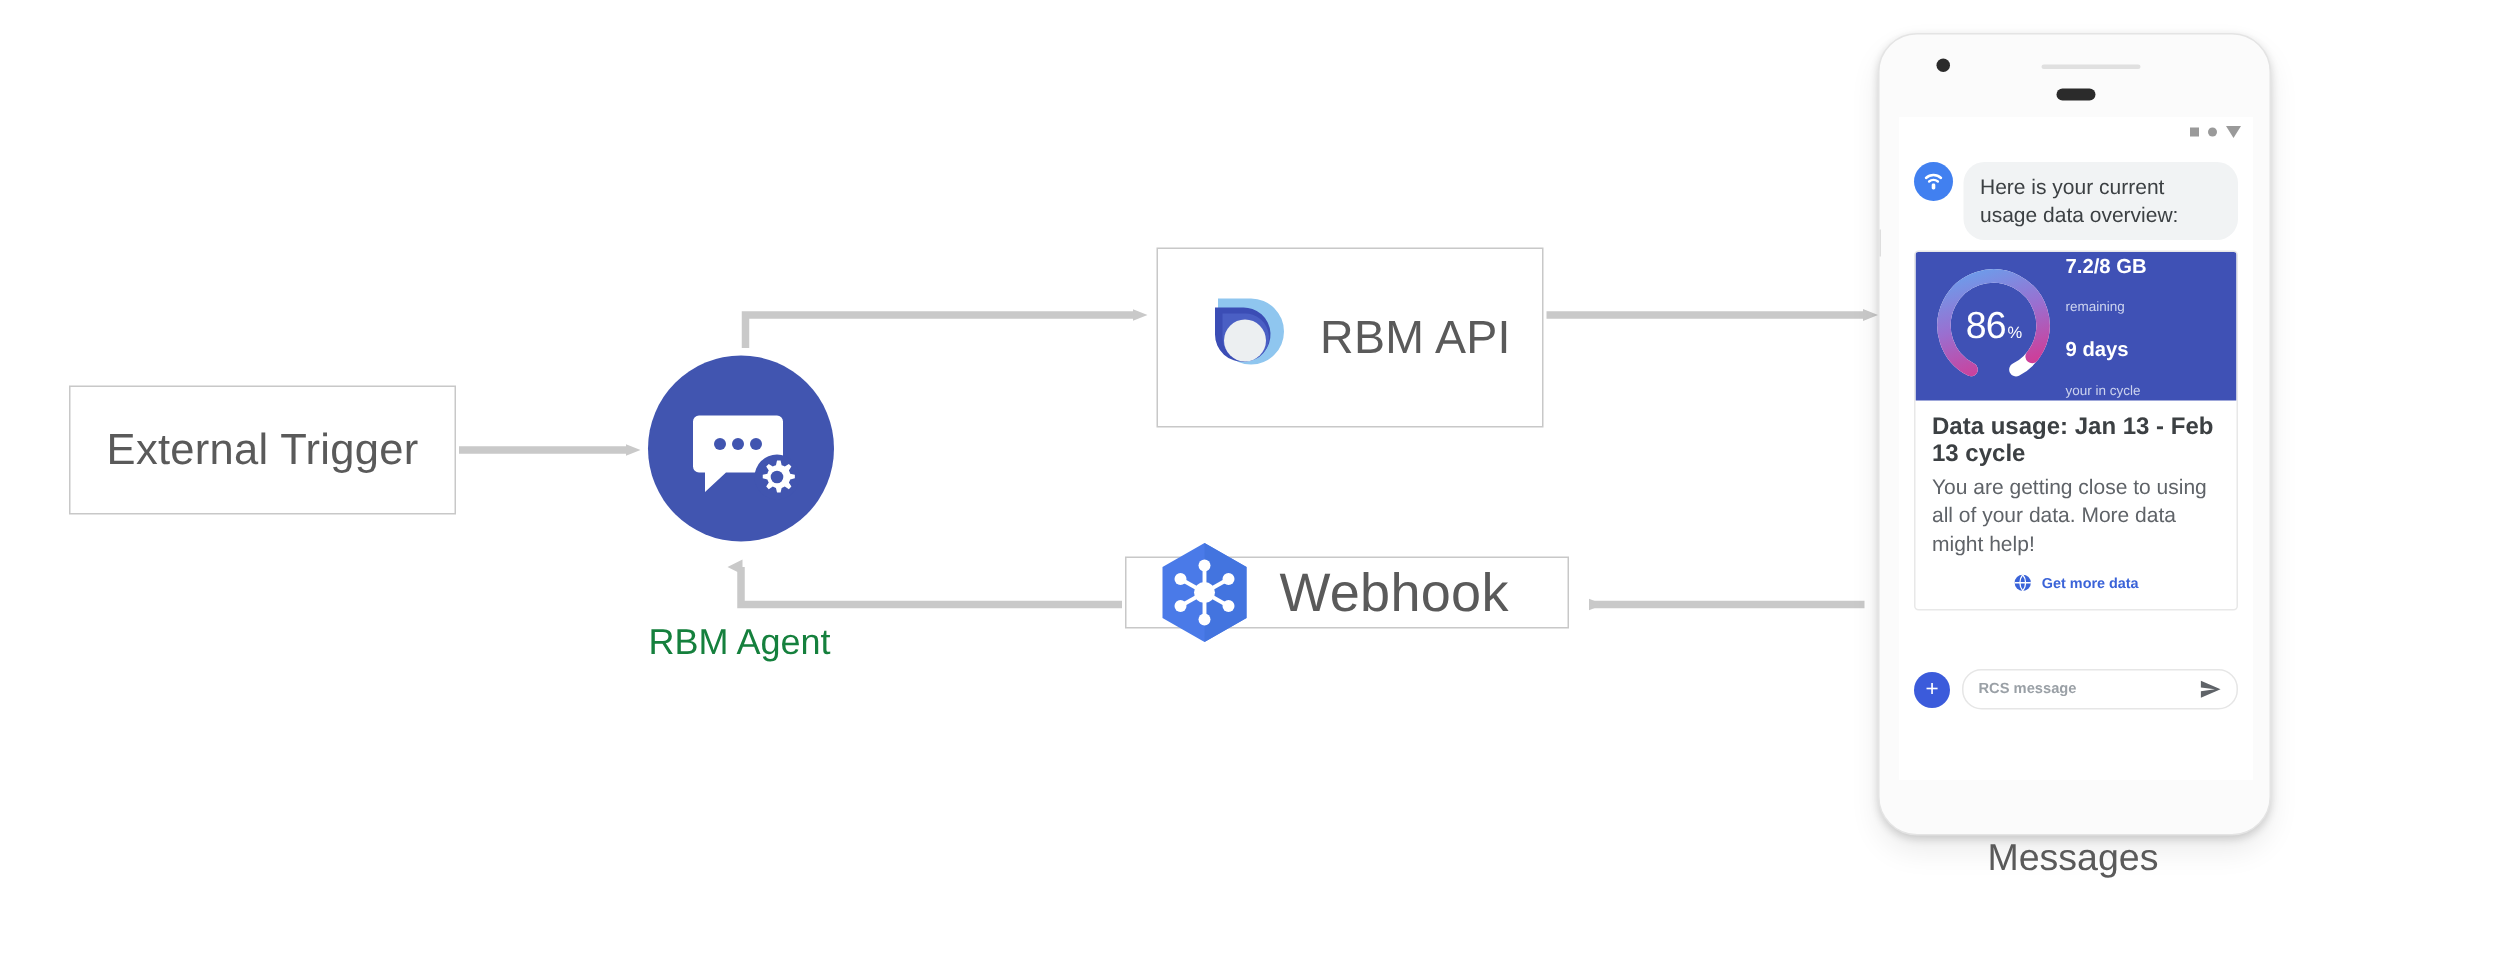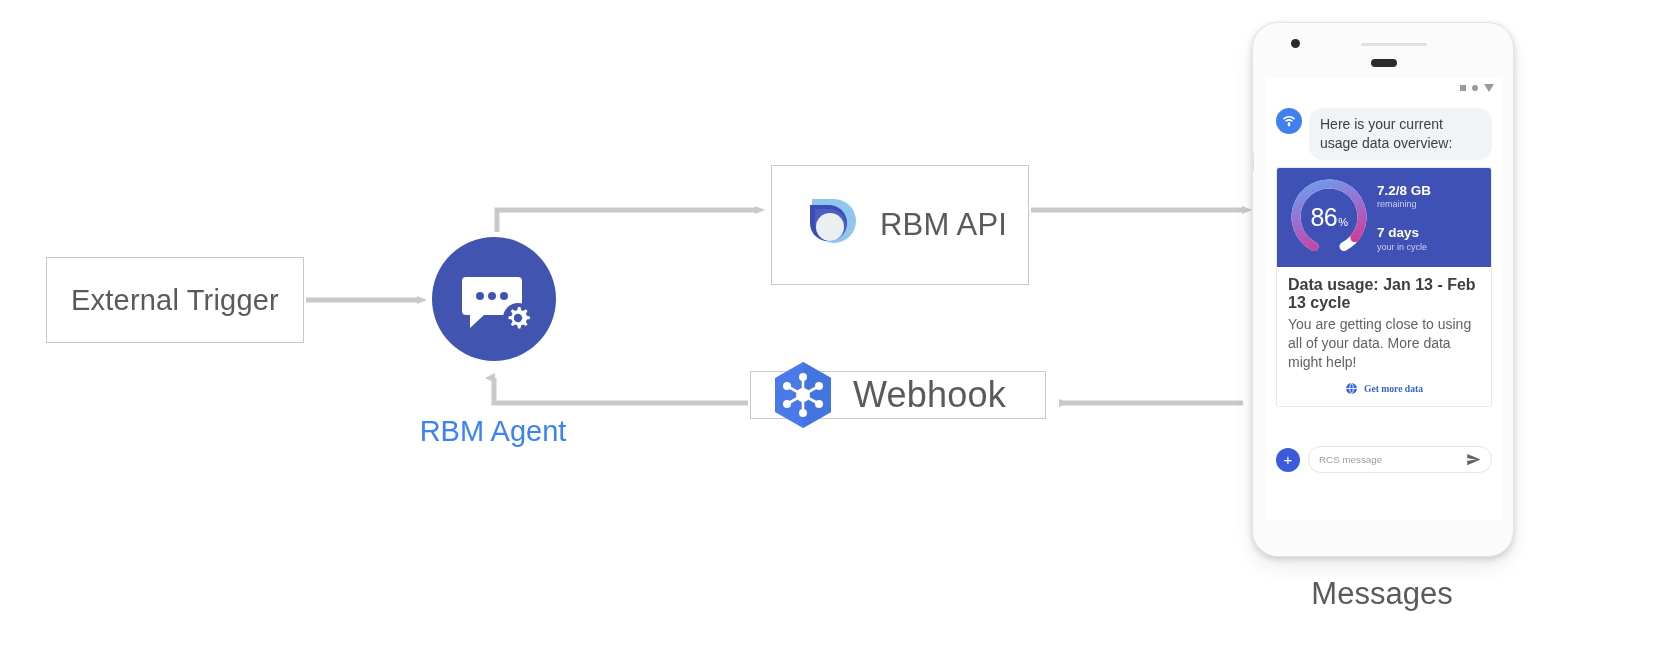--- a/index.html
+++ b/index.html
@@ -42,21 +42,21 @@
   #webhook-box .node-text{font-size:36px;}
 
   
   #rbm-agent{
     position:absolute;left:432px;top:237px;width:124px;height:124px;
     border-radius:50%;background:#4155b0;
   }
   #rbm-agent svg{position:absolute;left:0;top:0;}
   #rbm-agent-label{
     position:absolute;left:393px;top:415px;width:200px;text-align:center;
-    font-size:29px;color:#3b82f6;font-weight:300;
+    font-size:24px;color:#15803d;font-weight:300;
   }
 
   
   #wires{position:absolute;left:0;top:0;width:1669px;height:652px;}
 
   
   #phone{
     position:absolute;left:1252px;top:22px;width:262px;height:535px;
     border-radius:26px;
     background:#fbfbfb;
@@ -105,41 +105,41 @@
   }
   .card-hero{background:#3f51b5;height:99px;display:flex;align-items:center;padding:0 6px 0 10px;position:relative;}
   .gauge{position:relative;width:84px;height:84px;flex:0 0 84px;}
   .gauge .pct{
     position:absolute;left:0;top:0;width:84px;height:84px;display:flex;align-items:center;justify-content:center;
     color:#fff;font-size:25px;font-weight:300;letter-spacing:-0.5px;
   }
   .gauge .pct sup{font-size:11px;align-self:center;margin-top:9px;margin-left:1px;font-weight:400;}
   .hero-right{flex:1;color:#fff;padding-left:6px;}
   .hero-big{font-size:13.5px;font-weight:700;line-height:1.15;}
-  .hero-small{font-size:9px;color:#ccd3ee;margin-top:1px;}
+  .hero-small{font-size:9px;color:#ccd3ee;margin-top:14px;}
   .hero-gap{height:16px;}
 
   .card-body{padding:9px 11px 7px 11px;}
   .card-title{font-size:16px;font-weight:700;color:#3c4043;}
   .card-desc{font-size:14px;color:#5f6368;line-height:1.38;margin-top:3px;}
-  .card-action{display:flex;align-items:center;justify-content:center;gap:6px;padding:9px 0 4px 0;font-family:Liberation Serif, serif;}
+  .card-action{display:flex;align-items:flex-end;justify-content:center;gap:6px;padding:9px 0 4px 0;}
   .card-action span{font-size:9.6px;color:#3a63d8;font-weight:700;}
 
   
   .composer{display:flex;align-items:center;gap:8px;padding:9px 10px;background:#fff;}
   .plus{width:24px;height:24px;border-radius:50%;background:#3b5bdb;color:#fff;display:flex;align-items:center;justify-content:center;font-size:15px;line-height:0;flex:0 0 24px;}
   .input-pill{
     flex:1;height:25px;border:1px solid #e6e6e6;border-radius:13px;display:flex;align-items:center;
     padding:0 10px;justify-content:space-between;
   }
-  .input-pill .ph{font-size:9.8px;color:#9aa0a6;font-weight:400;}
+  .input-pill .ph{font-size:9.8px;color:#9aa0a6;font-weight:700;}
 
   #phone-label{
-    position:absolute;left:1232px;top:576px;width:300px;text-align:center;
-    font-size:31px;color:#5a5a5a;font-weight:300;
+    position:absolute;left:1232px;top:558px;width:300px;text-align:center;
+    font-size:25px;color:#5a5a5a;font-weight:300;
   }
 </style>
 </head>
 <body>
 
 <div class="stage">
 
   <svg id="wires" viewBox="0 0 1669 652">
     <defs>
       <marker id="ah" markerWidth="10" markerHeight="10" refX="1" refY="4" orient="auto" markerUnits="userSpaceOnUse">
@@ -265,21 +265,21 @@
                 </svg>
                 <div class="pct">
                   <span>86</span>
                     <sup>%</sup>
                 </div>
               </div>
               <div class="hero-right">
                 <div class="hero-big">7.2/8 GB</div>
                 <div class="hero-small">remaining</div>
                 <div class="hero-gap"></div>
-                <div class="hero-big">7 days</div>
+                <div class="hero-big">9 days</div>
                 <div class="hero-small">your in cycle</div>
               </div>
             </div>
             <div class="card-body">
               <div class="card-title">Data usage: Jan 13 - Feb 13 cycle</div>
               <div class="card-desc">You are getting close to using all of your data. More data might help!</div>
               <div class="card-action">
                 <svg width="13" height="13" viewBox="0 0 24 24">
                   <circle cx="12" cy="12" r="10" fill="#3a63d8"></circle>
                   <path d="M2 12h20M12 2a16 16 0 0 1 0 20a16 16 0 0 1 0-20" stroke="#ffffff" stroke-width="1.6" fill="none"></path>

